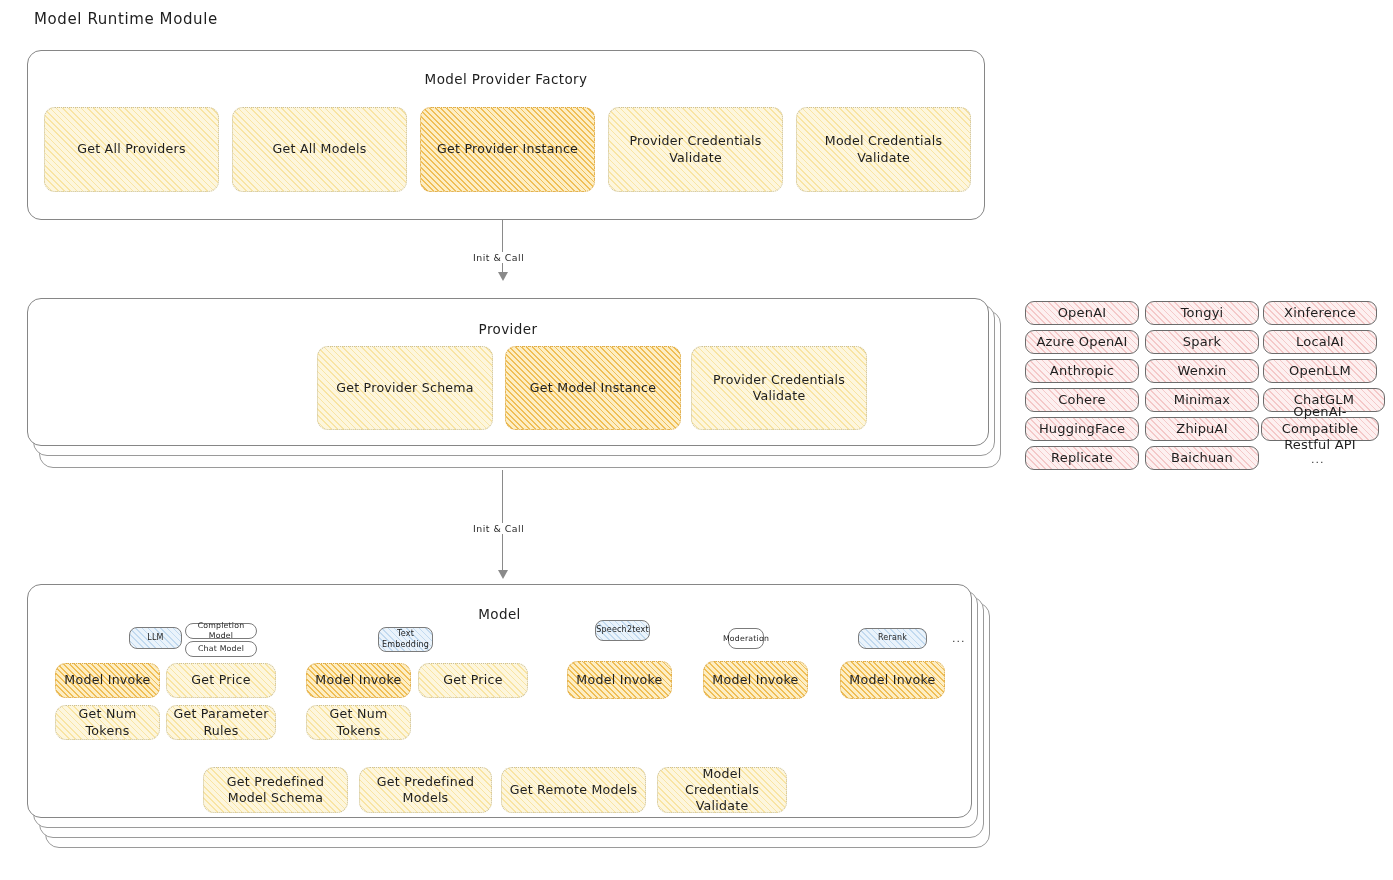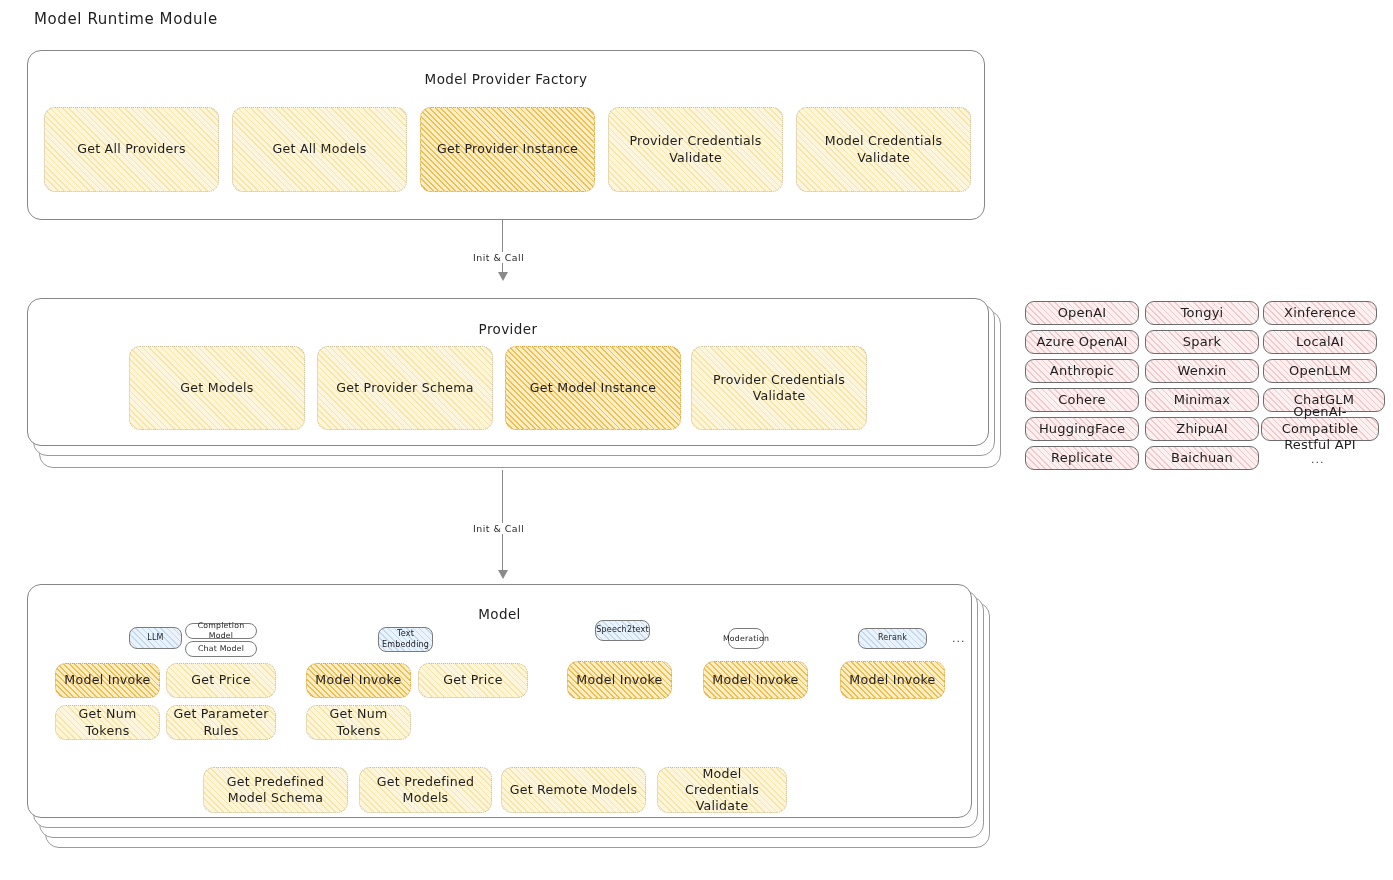--- a/index.html
+++ b/index.html
@@ -115,21 +115,20 @@
 
   <div class="arrow-line" style="left:502px;top:220px;height:58px;"></div>
   <div class="arrow-head" style="left:498px;top:272px;"></div>
   <div class="arrow-label" style="left:468px;top:252px;">Init &amp; Call</div>
 
   <div class="stack-layer" style="left:39px;top:310px;width:962px;height:158px;"></div>
   <div class="stack-layer" style="left:33px;top:304px;width:962px;height:152px;"></div>
   <div class="group" style="left:27px;top:298px;width:962px;height:148px;">
     <div class="group-title" style="top:22px;">Provider</div>
   </div>
-  <div class="node n-yellow" style="left:129px;top:346px;width:176px;height:84px;">Get Models</div>
   <div class="node n-yellow" style="left:317px;top:346px;width:176px;height:84px;">Get Provider Schema</div>
   <div class="node n-orange" style="left:505px;top:346px;width:176px;height:84px;">Get Model Instance</div>
   <div class="node n-yellow" style="left:691px;top:346px;width:176px;height:84px;">Provider Credentials Validate</div>
 
   <div class="node n-pink" style="left:1025px;top:301px;width:114px;height:24px;">OpenAI</div>
   <div class="node n-pink" style="left:1025px;top:330px;width:114px;height:24px;">Azure OpenAI</div>
   <div class="node n-pink" style="left:1025px;top:359px;width:114px;height:24px;">Anthropic</div>
   <div class="node n-pink" style="left:1025px;top:388px;width:114px;height:24px;">Cohere</div>
   <div class="node n-pink" style="left:1025px;top:417px;width:114px;height:24px;">HuggingFace</div>
   <div class="node n-pink" style="left:1025px;top:446px;width:114px;height:24px;">Replicate</div>

